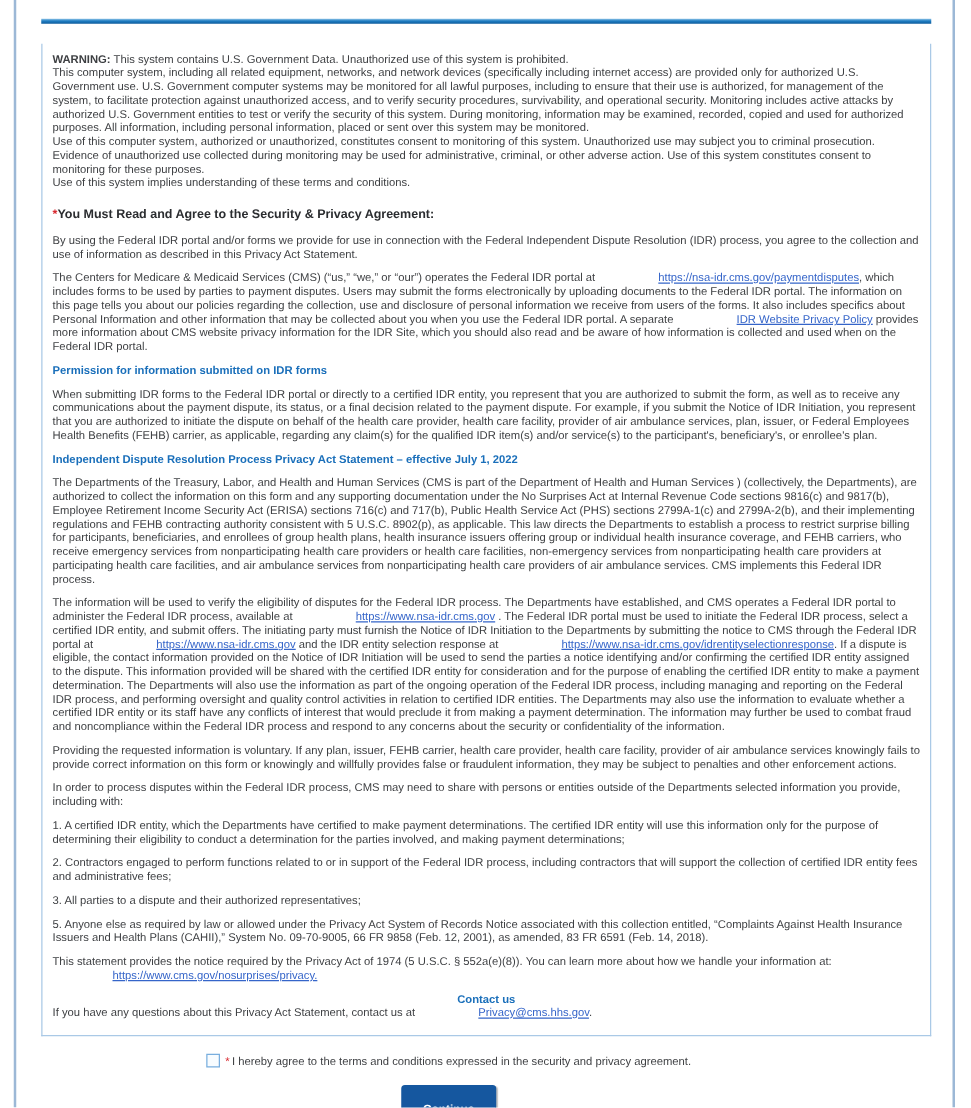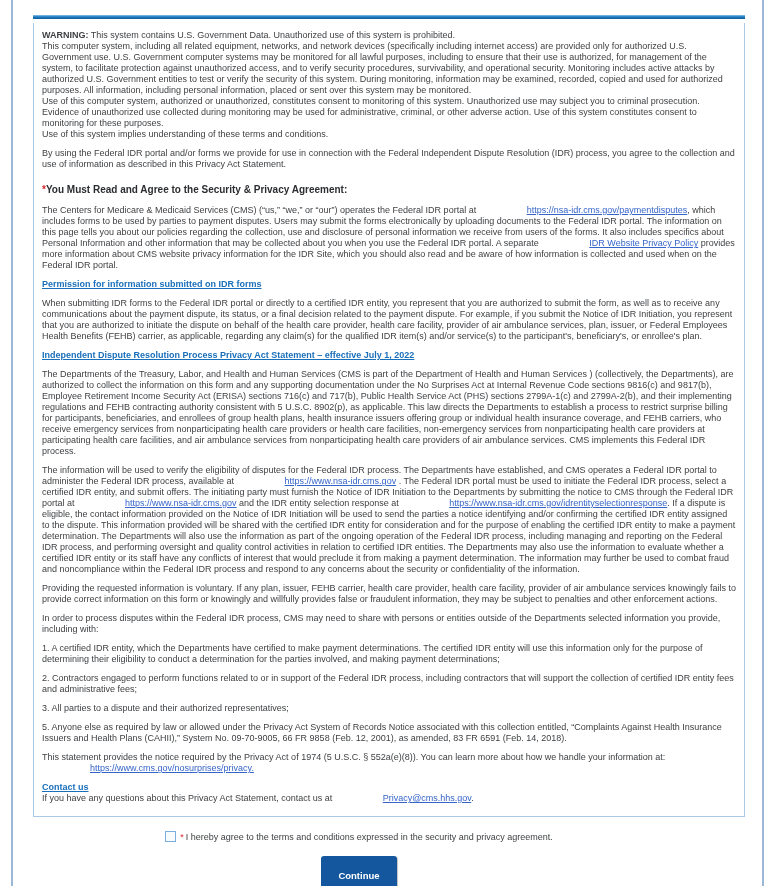--- a/index.html
+++ b/index.html
@@ -13,32 +13,32 @@
     position:absolute;top:0;bottom:0;left:11px;right:13px;
     border-left:2px solid var(--frame-border,#9cb8d6);
     border-right:2px solid var(--frame-border,#9cb8d6);
     pointer-events:none;
   }
   .topbar{
     margin:15px 32px 0 33px;height:4px;
     background:linear-gradient(to bottom,#8ec4e8,var(--accent,#1f7dc2) 45%,#0f5c9c);
   }
   .panel{
-    margin:4px 32px 0 33px;
+    margin:16px 32px 0 33px;
     border:1px solid var(--panel-border,#aac9e6);
     border-top:none;
     box-sizing:border-box;
     height:794px;overflow:hidden;
     padding:7px 8px 2px 8px;
   }
   .block{margin:0 0 8px 0;}
   .p{}
   .h1{font-size:10px;font-weight:bold;color:#2b2d30;margin:14px 0 10px 0;}
-  .h2{font-weight:bold;color:var(--heading-blue,#1a6fba);text-decoration:underline;}
-  .tight{margin-bottom:0;}
+  .h2{font-weight:bold;color:var(--heading-blue,#1a6fba);}
+  .tight{margin-bottom:0;text-align:center;}
   .last{margin-bottom:2px;}
   .b{font-weight:bold;}
   .red{color:var(--required-red,#d8272e);}
   a{color:var(--link-blue,#3565c9);text-decoration:underline;padding-left:48px;}
   .footer{width:652px;margin:14px 0 0 33px;text-align:center;}
   .agree-row{display:inline-block;white-space:nowrap;}
   .checkbox{
     display:inline-block;width:11px;height:11px;box-sizing:border-box;
     border:1px solid #79aede;background:#f8fcff;vertical-align:-2px;margin-right:4px;
     cursor:pointer;
@@ -55,22 +55,22 @@
     cursor:pointer;
   }
 </style>
 </head>
 <body>
 
 <div class="frame"></div>
 <div class="topbar"></div>
 <div class="panel">
     <div class="block p"><span class="b">WARNING:</span><span> This system contains U.S. Government Data. Unauthorized use of this system is prohibited.</span><br><span>This computer system, including all related equipment, networks, and network devices (specifically including internet access) are provided only for authorized U.S. Government use. U.S. Government computer systems may be monitored for all lawful purposes, including to ensure that their use is authorized, for management of the system, to facilitate protection against unauthorized access, and to verify security procedures, survivability, and operational security. Monitoring includes active attacks by authorized U.S. Government entities to test or verify the security of this system. During monitoring, information may be examined, recorded, copied and used for authorized purposes. All information, including personal information, placed or sent over this system may be monitored.</span><br><span>Use of this computer system, authorized or unauthorized, constitutes consent to monitoring of this system. Unauthorized use may subject you to criminal prosecution. Evidence of unauthorized use collected during monitoring may be used for administrative, criminal, or other adverse action. Use of this system constitutes consent to monitoring for these purposes.</span><br><span>Use of this system implies understanding of these terms and conditions.</span></div>
+    <div class="block h1"><span class="red">*</span><span>You Must Read and Agree to the Security &amp; Privacy Agreement:</span></div>
     <div class="block p"><span>By using the Federal IDR portal and/or forms we provide for use in connection with the Federal Independent Dispute Resolution (IDR) process, you agree to the collection and use of information as described in this Privacy Act Statement.</span></div>
-    <div class="block h1"><span class="red">*</span><span>You Must Read and Agree to the Security &amp; Privacy Agreement:</span></div>
     <div class="block p"><span>The Centers for Medicare &amp; Medicaid Services (CMS) (“us,” “we,” or “our”) operates the Federal IDR portal at </span><a href="#">https://nsa-idr.cms.gov/paymentdisputes</a><span>, which includes forms to be used by parties to payment disputes. Users may submit the forms electronically by uploading documents to the Federal IDR portal. The information on this page tells you about our policies regarding the collection, use and disclosure of personal information we receive from users of the forms. It also includes specifics about Personal Information and other information that may be collected about you when you use the Federal IDR portal. A separate </span><a href="#">IDR Website Privacy Policy</a><span> provides more information about CMS website privacy information for the IDR Site, which you should also read and be aware of how information is collected and used when on the Federal IDR portal.</span></div>
     <div class="block h2"><span>Permission for information submitted on IDR forms</span></div>
     <div class="block p"><span>When submitting IDR forms to the Federal IDR portal or directly to a certified IDR entity, you represent that you are authorized to submit the form, as well as to receive any communications about the payment dispute, its status, or a final decision related to the payment dispute. For example, if you submit the Notice of IDR Initiation, you represent that you are authorized to initiate the dispute on behalf of the health care provider, health care facility, provider of air ambulance services, plan, issuer, or Federal Employees Health Benefits (FEHB) carrier, as applicable, regarding any claim(s) for the qualified IDR item(s) and/or service(s) to the participant's, beneficiary's, or enrollee's plan.</span></div>
     <div class="block h2"><span>Independent Dispute Resolution Process Privacy Act Statement – effective July 1, 2022</span></div>
     <div class="block p"><span>The Departments of the Treasury, Labor, and Health and Human Services (CMS is part of the Department of Health and Human Services ) (collectively, the Departments), are authorized to collect the information on this form and any supporting documentation under the No Surprises Act at Internal Revenue Code sections 9816(c) and 9817(b), Employee Retirement Income Security Act (ERISA) sections 716(c) and 717(b), Public Health Service Act (PHS) sections 2799A-1(c) and 2799A-2(b), and their implementing regulations and FEHB contracting authority consistent with 5 U.S.C. 8902(p), as applicable. This law directs the Departments to establish a process to restrict surprise billing for participants, beneficiaries, and enrollees of group health plans, health insurance issuers offering group or individual health insurance coverage, and FEHB carriers, who receive emergency services from nonparticipating health care providers or health care facilities, non-emergency services from nonparticipating health care providers at participating health care facilities, and air ambulance services from nonparticipating health care providers of air ambulance services. CMS implements this Federal IDR process.</span></div>
     <div class="block p"><span>The information will be used to verify the eligibility of disputes for the Federal IDR process.  The Departments have established, and CMS operates a Federal IDR portal to administer the Federal IDR process, available at </span><a href="#">https://www.nsa-idr.cms.gov</a><span> . The Federal IDR portal must be used to initiate the Federal IDR process, select a certified IDR entity, and submit offers. The initiating party must furnish the Notice of IDR Initiation to the Departments by submitting the notice to CMS through the Federal IDR portal at </span><a href="#">https://www.nsa-idr.cms.gov</a><span> and the IDR entity selection response at </span><a href="#">https://www.nsa-idr.cms.gov/idrentityselectionresponse</a><span>. If a dispute is eligible, the contact information provided on the Notice of IDR Initiation will be used to send the parties a notice identifying and/or confirming the certified IDR entity assigned to the dispute. This information provided will be shared with the certified IDR entity for consideration and for the purpose of enabling the certified IDR entity to make a payment determination. The Departments will also use the information as part of the ongoing operation of the Federal IDR process, including managing and reporting on the Federal IDR process, and performing oversight and quality control activities in relation to certified IDR entities. The Departments may also use the information to evaluate whether a certified IDR entity or its staff have any conflicts of interest that would preclude it from making a payment determination. The information may further be used to combat fraud and noncompliance within the Federal IDR process and respond to any concerns about the security or confidentiality of the information.</span></div>
     <div class="block p"><span>Providing the requested information is voluntary. If any plan, issuer, FEHB carrier, health care provider, health care facility, provider of air ambulance services knowingly fails to provide correct information on this form or knowingly and willfully provides false or fraudulent information, they may be subject to penalties and other enforcement actions.</span></div>
     <div class="block p"><span>In order to process disputes within the Federal IDR process, CMS may need to share with persons or entities outside of the Departments selected information you provide, including with:</span></div>
     <div class="block p"><span>1. A certified IDR entity, which the Departments have certified to make payment determinations. The certified IDR entity will use this information only for the purpose of determining their eligibility to conduct a determination for the parties involved, and making payment determinations;</span></div>
     <div class="block p"><span>2. Contractors engaged to perform functions related to or in support of the Federal IDR process, including contractors that will support the collection of certified IDR entity fees and administrative fees;</span></div>

